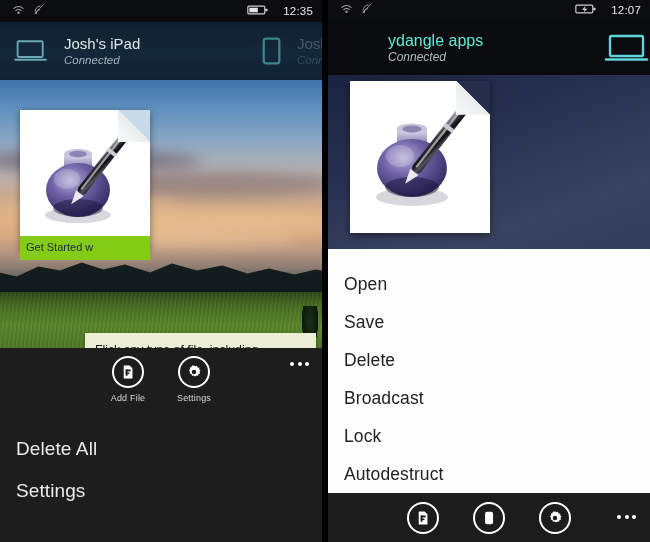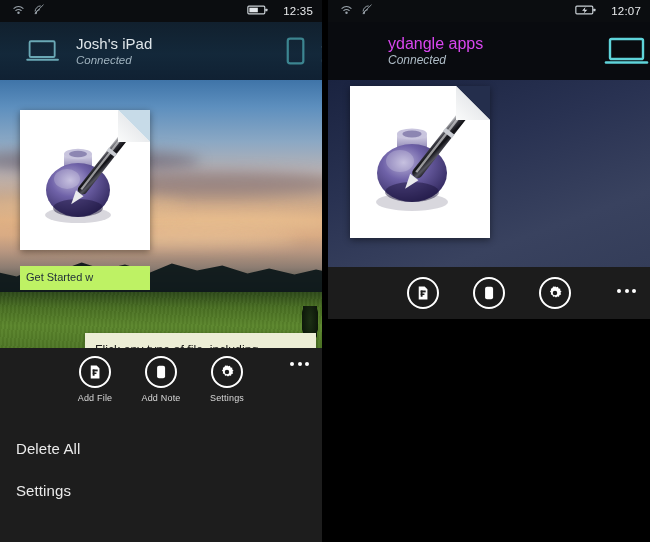--- a/index.html
+++ b/index.html
@@ -42,21 +42,20 @@
   }
   .devbar.left-style{
     background:linear-gradient(180deg,#11202e 0%,#13283a 55%,#102133 100%);
   }
   .devtile{
     display:flex;align-items:center;
     box-sizing:border-box;
     flex:0 0 auto;
     padding:0 10px 0 14px;
     gap:14px;
-    margin-left:12px;
   }
   .devtile.active{width:247px;}
   .devtile.next{width:auto;opacity:.55;}
   .dev-icon{flex:0 0 auto;display:flex;align-items:center;justify-content:center;}
   .dev-txt{display:flex;flex-direction:column;justify-content:center;gap:2px;min-width:0;}
   .dev-name{
     color:#dfe6ea;font-size:15px;line-height:17px;white-space:nowrap;
   }
   .dev-name.dim{color:#6d8291;}
   .dev-status{
@@ -68,21 +67,21 @@
   .devbar.right-style{
     background:#090b0f;
     align-items:center;
     padding:0 26px 0 0;
   }
   .rhead{
     display:flex;align-items:center;width:100%;
     box-sizing:border-box;padding-left:60px;
   }
   .rhead .dev-txt{flex:1;}
-  .rhead .dev-name{font-size:16px;color:#d946ef;}
+  .rhead .dev-name{font-size:16px;color:#5eead4;}
   .rhead .dev-status{font-size:12px;color:#aebcc6;}
 
   
   .canvas{
     position:relative;
     width:100%;height:268px;
     overflow:hidden;
   }
   .wall{
     position:absolute;inset:0;
@@ -140,23 +139,23 @@
     background:linear-gradient(225deg,#cfd2d6 0%,#e9ebed 48%,#fafbfb 100%);
     clip-path:polygon(0 0,100% 100%,0 100%);
   }
   .filecard .foldcut{
     position:absolute;right:0;top:0;width:32px;height:32px;
     background:#c7dbe8;
     clip-path:polygon(0 0,100% 0,100% 100%);
   }
   .fc-art{position:absolute;left:0;right:0;top:0;bottom:0;}
   .caption{
-    position:absolute;left:20px;top:186px;
+    position:absolute;left:20px;top:156px;
     width:130px;
-    background:#bef264;
+    background:#84cc16;
     box-sizing:border-box;
     padding:5px 6px 6px 6px;
     font-size:11px;color:#22303a;
     line-height:13px;
     white-space:nowrap;overflow:hidden;
   }
 
   
   .tooltip{
     position:absolute;left:85px;top:253px;
@@ -201,21 +200,21 @@
 
   
   .darkmenu{
     background:#1d1d1d;
     width:100%;
     flex:1;
     box-sizing:border-box;
     padding:14px 0 0 16px;
   }
   .dmitem{
-    color:#eaeaea;font-size:15px;line-height:22px;
+    color:#eaeaea;font-size:19px;line-height:22px;
     padding:10px 0 10px 0;
     letter-spacing:.1px;
   }
 
   
   .rbody{
     position:relative;
     width:100%;height:187px;
     background:linear-gradient(155deg,#1b2540 0%,#2a3453 45%,#353f5d 80%,#2c3category 100%);
     overflow:hidden;
@@ -382,28 +381,20 @@
       <div class="abtn">
         <span class="ring">
           <svg width="16" height="16" viewBox="0 0 18 18">
             <path d="M4.2 1.6 h6.6 l3.2 3.2 v11.6 h-9.8 z" fill="#fff"></path>
             <rect x="6.4" y="6.2" width="2.1" height="7" fill="#1d1d1d"></rect>
             <rect x="6.4" y="6.2" width="5.6" height="2.1" fill="#1d1d1d"></rect>
             <rect x="6.4" y="9.6" width="4.2" height="1.7" fill="#1d1d1d"></rect>
           </svg>
         </span>
         <span class="ablabel">Add File</span>
-      </div>
-      <div class="abtn">
-        <span class="ring">
-          <svg width="16" height="16" viewBox="0 0 18 18">
-            <rect x="4.6" y="2" width="9" height="14" rx="2.2" fill="#fff"></rect>
-          </svg>
-        </span>
-        <span class="ablabel">Add Note</span>
       </div>
       <div class="abtn">
         <span class="ring">
           <svg width="16" height="16" viewBox="0 0 18 18">
             <path d="M9 1.4 l1.5 1.2 1.8-.6 .8 1.8 1.9 .3 -.2 1.9 1.5 1.2 -1.1 1.6 .7 1.8 -1.8 .7 -.6 1.8 -1.9-.2 -1.5 1.2 -1.4-1.3 -1.9 .3 -.7-1.8 -1.8-.6 .3-1.9 -1.3-1.4 1.3-1.4 -.3-1.9 1.8-.6 .7-1.8 1.9 .3z" fill="#fff"></path>
             <circle cx="9" cy="9" r="2.5" fill="#1d1d1d"></circle>
           </svg>
         </span>
         <span class="ablabel">Settings</span>
       </div>
@@ -506,20 +497,28 @@
               <path d="M78 98 h10.5 l-5.2 15 z" fill="#e9eaec"></path>
               <rect x="77.6" y="40" width="11.3" height="4.4" fill="#c9ccd2"></rect>
             </g>
           </svg>
         </span>
         <span class="foldcut"></span>
         <span class="fold"></span>
       </div>
     </div>
 
+    <div class="lightmenu">
+      <div class="lmitem">Open</div>
+      <div class="lmitem">Save</div>
+      <div class="lmitem">Delete</div>
+      <div class="lmitem">Broadcast</div>
+      <div class="lmitem">Lock</div>
+      <div class="lmitem">Autodestruct</div>
+    </div>
 
     <div class="appbar compact">
       <div class="abtn">
         <span class="ring">
           <svg width="16" height="16" viewBox="0 0 18 18">
             <path d="M4.2 1.6 h6.6 l3.2 3.2 v11.6 h-9.8 z" fill="#fff"></path>
             <rect x="6.4" y="6.2" width="2.1" height="7" fill="#1c1c1c"></rect>
             <rect x="6.4" y="6.2" width="5.6" height="2.1" fill="#1c1c1c"></rect>
             <rect x="6.4" y="9.6" width="4.2" height="1.7" fill="#1c1c1c"></rect>
           </svg>

